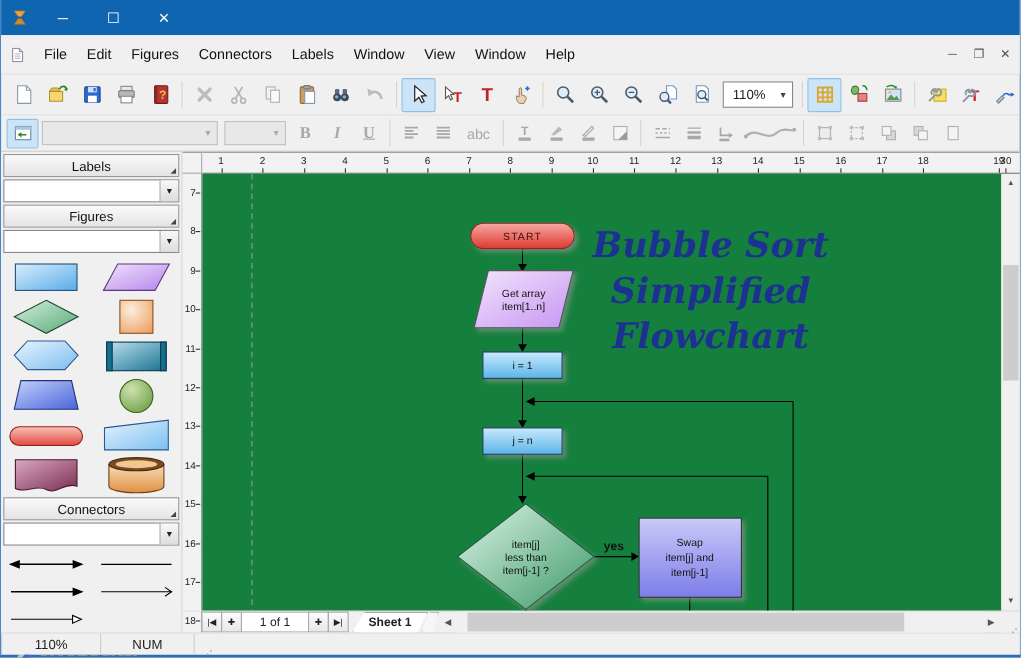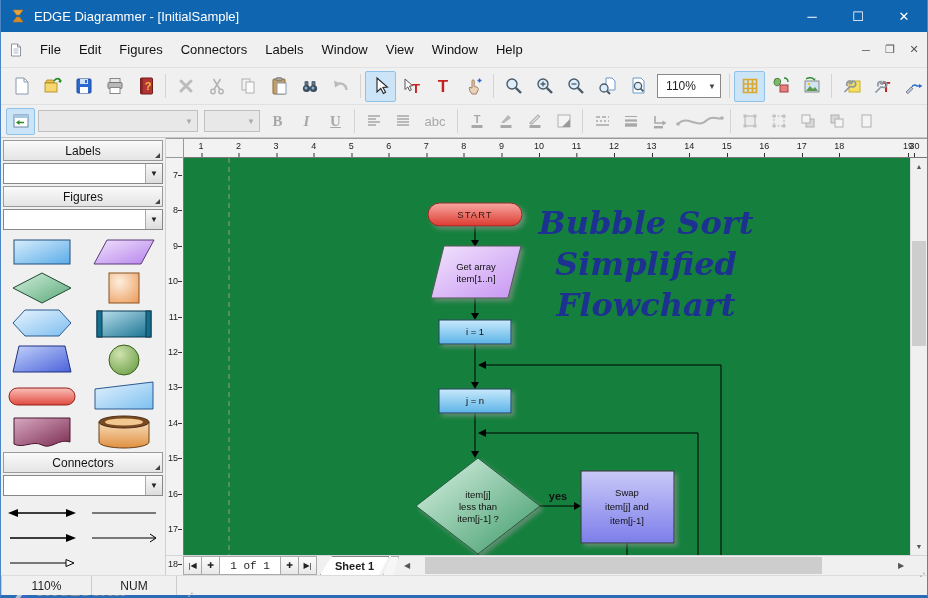--- a/index.html
+++ b/index.html
@@ -71,21 +71,21 @@
   .vscroll { width:17px; background:#f0f0f0; border-left:1px solid #ddd; display:flex; flex-direction:column; flex:none; }
   .vscroll .sbtn { height:17px; display:flex; align-items:center; justify-content:center; font-size:7px; color:#555; flex:none; }
   .vscroll .track { flex:1; position:relative; }
   .vscroll .thumb { position:absolute; left:1px; right:1px; top:66px; height:105px; background:#cdcdcd; }
 
   
   .nav-row { height:20px; display:flex; align-items:stretch; flex:none; background:#f0f0f0; border-top:1px solid #d5d5d5; }
   .nav-stub { width:18px; background:#f2f2f2; border-right:1px solid #999; flex:none; }
   .nbtn { width:19px; border:1px solid #aaa; background:linear-gradient(#fcfcfc,#e8e8e8); display:flex; align-items:center; justify-content:center;
           font-size:8px; color:#222; flex:none; margin-left:-1px; }
-  .page-ind { width:62px; background:#fff; border:1px solid #aaa; margin-left:-1px; display:flex; align-items:center; justify-content:center; font-size:11px; flex:none;font-family:Liberation Mono, monospace; }
+  .page-ind { width:62px; background:#fff; border:1px solid #aaa; margin-left:-1px; display:flex; align-items:center; justify-content:center; font-size:11px; flex:none; }
   .sheet-tab { margin-left:3px; padding:4px 14px; background:#fff; border:1px solid #888; border-bottom:none;
                clip-path:polygon(12px 0, 100% 0, calc(100% - 10px) 100%, 0 100%); display:flex; align-items:center;
                font-size:11px; font-weight:bold; flex:none; }
   .sheet-stub { width:16px; background:#f6f6f6; border:1px solid #aaa; border-bottom:none; margin-left:-6px;
                 clip-path:polygon(8px 0, 100% 0, calc(100% - 6px) 100%, 0 100%); flex:none; }
   .hscroll { flex:1; display:flex; align-items:stretch; min-width:0; }
   .hscroll .sbtn { width:16px; display:flex; align-items:center; justify-content:center; font-size:8px; color:#555; flex:none; }
   .hscroll .track { flex:1; position:relative; background:#f0f0f0; }
   .hscroll .thumb { position:absolute; top:1px; bottom:1px; left:10px; width:83%; background:#cdcdcd; }
   .grip { width:18px; background:#f0f0f0; position:relative; flex:none; }
@@ -106,21 +106,20 @@
 </head>
 <body>
 
 <div class="window">
 
   <div class="titlebar">
     <svg class="appicon" viewBox="0 0 16 16">
       <path d="M3 2 h10 l-3.5 5 h-3 z" fill="#e8a33d" stroke="#b5771f" stroke-width="0.6"></path>
       <path d="M6.5 9 h3 l3.5 5 H3 z" fill="#d88a28" stroke="#b5771f" stroke-width="0.6"></path>
     </svg>
-    <div class="title">EDGE Diagrammer - [InitialSample]</div>
     <div class="wbtn">─</div>
     <div class="wbtn">☐</div>
     <div class="wbtn">✕</div>
   </div>
 
   <div class="menubar">
     <svg class="docicon" viewBox="0 0 14 14">
       <path d="M2.5 1 h6 l3 3 v9 h-9 z" fill="#fff" stroke="#778" stroke-width="0.8"></path>
       <path d="M8.5 1 v3 h3" fill="none" stroke="#778" stroke-width="0.8"></path>
       <path d="M4.5 6 h5 M4.5 8 h5 M4.5 10 h5" stroke="#9ab" stroke-width="0.8"></path>

